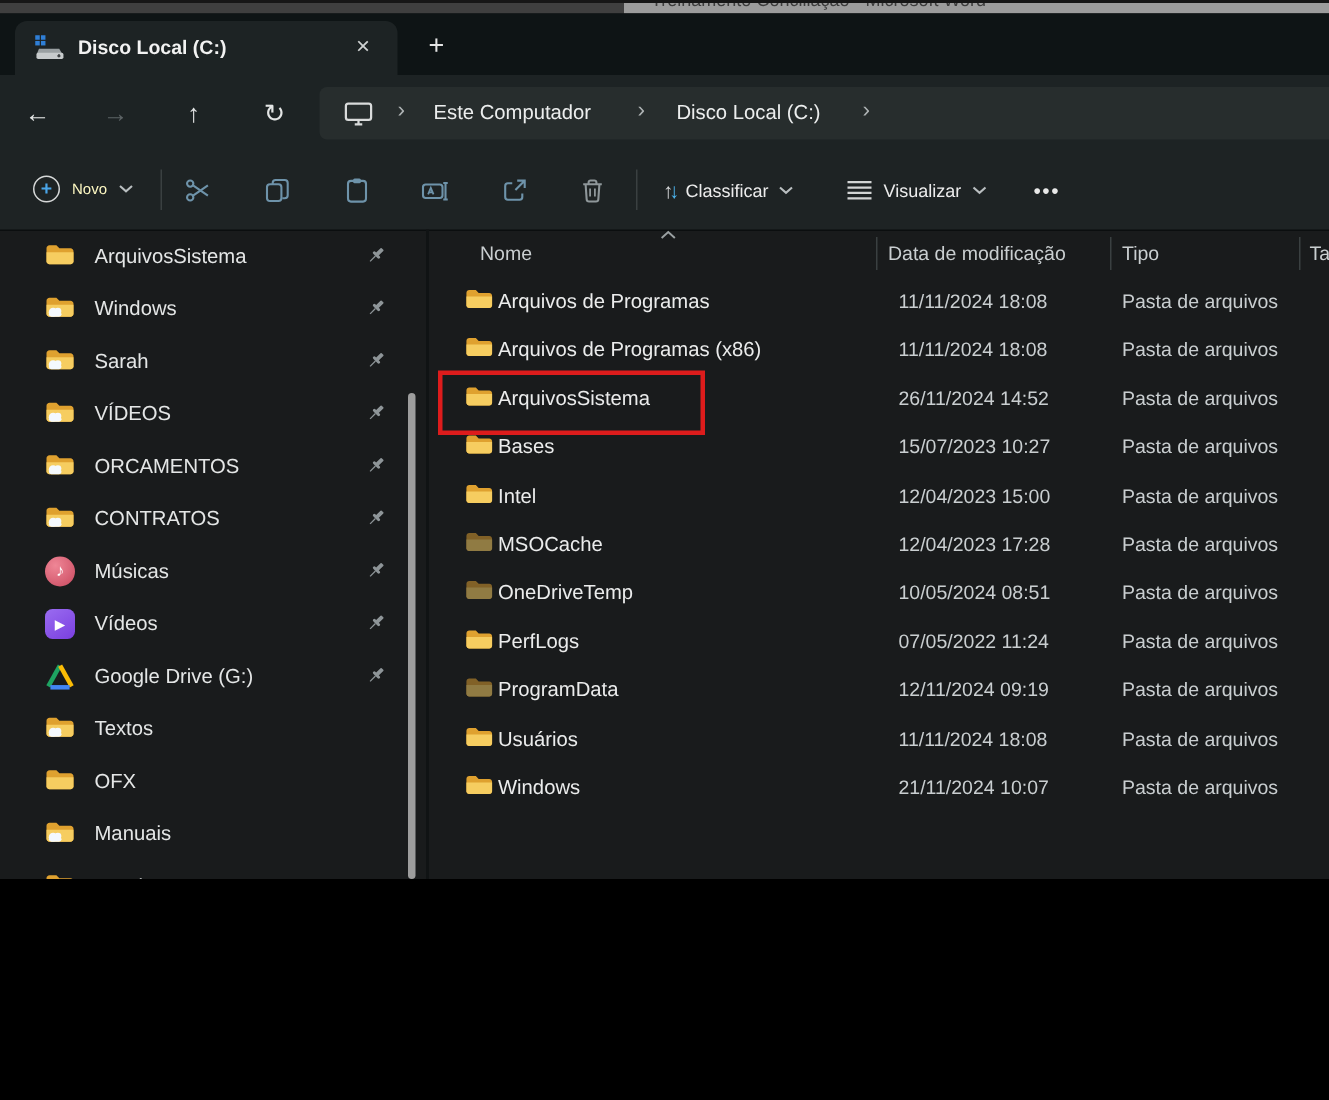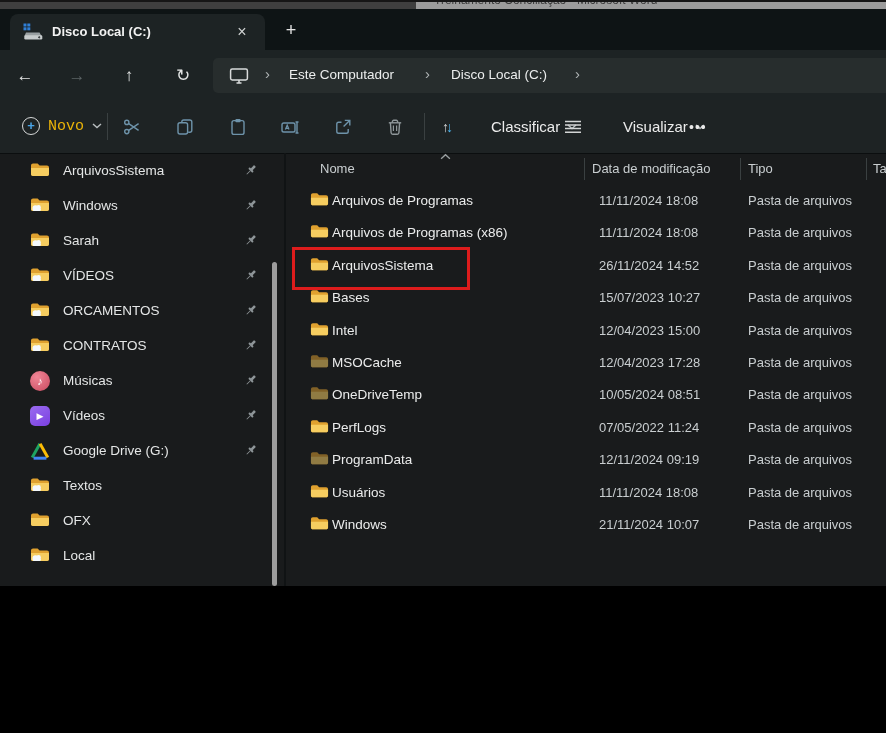--- a/index.html
+++ b/index.html
@@ -27,28 +27,28 @@
   .navbtn.disabled{color:#5c6365;}
   .crumb-pill{position:absolute;left:213px;top:8px;right:0;height:35px;background:#272d2d;border-radius:5px 0 0 5px;}
   .crumb-pill .mon{position:absolute;left:16px;top:8px;width:20px;height:19px;}
   .crumb-sep{position:absolute;top:7px;font-size:15px;color:#aeb3b4;}
   .crumb-item{position:absolute;top:9px;font-size:13.5px;color:#eceeee;white-space:nowrap;}
   
   .toolbar{position:absolute;top:100px;left:0;right:0;height:53px;background:#1e2324;border-bottom:1px solid #0b0e0f;}
   .novo{position:absolute;left:14px;top:11px;height:30px;display:flex;align-items:center;gap:8px;padding:0 8px;border-radius:4px;}
   .novo-circle{width:16px;height:16px;border:1.6px solid #d6d8d8;border-radius:50%;color:#4aa5e8;font-size:13px;
                font-weight:700;line-height:15px;text-align:center;}
-  .novo-label{font-size:15px;color:#eab308;font-family:Liberation Mono, monospace;}
+  .novo-label{font-size:10px;color:#fef9c3;}
   .tb-divider{position:absolute;top:13px;width:1px;height:27px;background:#3a4041;}
   .tbicon{position:absolute;top:15px;width:24px;height:24px;display:flex;align-items:center;justify-content:center;border-radius:4px;}
   .tb-group{position:absolute;top:12px;height:29px;display:flex;align-items:center;gap:7px;padding:0 4px;border-radius:4px;}
   .sort-arrows{font-size:14px;letter-spacing:-3px;font-weight:700;}
   .sort-arrows .a1{color:#d8dadb;}
   .sort-arrows .a2{color:#4cb5f0;}
-  .tb-label{font-size:15px;color:#ececec;margin-left:34px;}
+  .tb-label{font-size:12px;color:#ececec;}
   .more-dots{font-size:14px;color:#e8e8e8;letter-spacing:1px;}
   .chev{stroke:#b9bec0;fill:none;stroke-width:1.4;}
   
   .sidebar{position:absolute;top:153px;left:0;width:284px;bottom:0;}
   .side-item{position:relative;height:35px;display:flex;align-items:center;padding-left:30px;gap:13px;border-radius:4px;}
   .si-label{font-size:13.5px;color:#e4e6e6;}
   .pin{position:absolute;right:26px;top:10px;width:15px;height:15px;fill:#8e9598;}
   .badge{width:20px;height:20px;border-radius:50%;display:flex;align-items:center;justify-content:center;
          color:#fff;font-size:11px;flex:0 0 auto;}
   .badge-music{background:radial-gradient(circle at 35% 30%,#ef8696,#c9495f);}
@@ -364,20 +364,26 @@
     <div class="side-item">
       <svg class="ic20">
           <use href="#sym-folder"></use>
         </svg>
       <span class="si-label">OFX</span>
     </div>
     <div class="side-item">
       <svg class="ic20">
           <use href="#sym-folder-cloud"></use>
         </svg>
+      <span class="si-label">Manuais</span>
+    </div>
+    <div class="side-item">
+      <svg class="ic20">
+          <use href="#sym-folder-cloud"></use>
+        </svg>
       <span class="si-label">Local</span>
     </div>
     <div class="side-divider"></div>
     <div class="tree">
       <div class="tree-item selected">
         <span class="tree-chev">›</span>
         <svg class="tree-icon">
             <use href="#sym-monitor"></use>
           </svg>
         <span class="tree-label">Este Computador</span>

